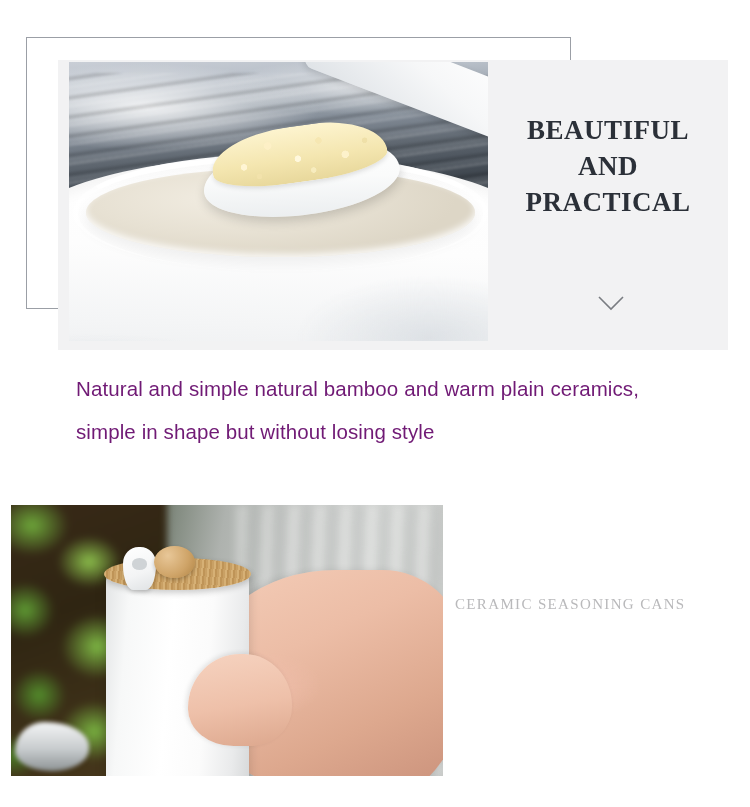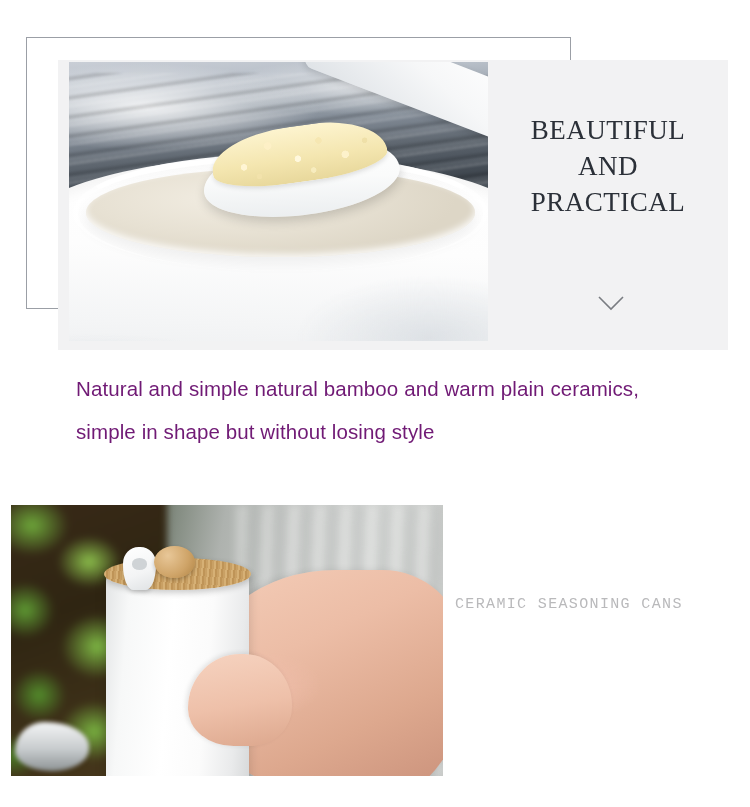--- a/index.html
+++ b/index.html
@@ -153,20 +153,21 @@
     position: absolute;
     left: 488px; top: 112px;
     width: 240px;
     text-align: center;
     font-family: "Liberation Serif", serif;
     font-size: 27px;
     line-height: 36px;
     letter-spacing: .5px;
     color: #2b3038;
     white-space: pre-line;
+    font-weight: bold;
   }
   #hero-chevron {
     position: absolute;
     left: 596px; top: 294px;
     width: 30px; height: 18px;
   }
 
   
   #description {
     position: absolute;
@@ -289,21 +290,21 @@
     content:"";
     position:absolute; left:26%; top:26%;
     width:48%; height:26%;
     background:#cfd3d6;
     border-radius:50%;
   }
 
   #caption-ceramic {
     position: absolute;
     left: 455px; top: 596px;
-    font-family: Liberation Mono, monospace;
+    font-family: Liberation Serif, serif;
     font-size: 15px;
     letter-spacing: 1.35px;
     color: #b9b9bb;
     white-space: nowrap;
   }
 </style>
 </head>
 <body>
 
 <div id="hero">

